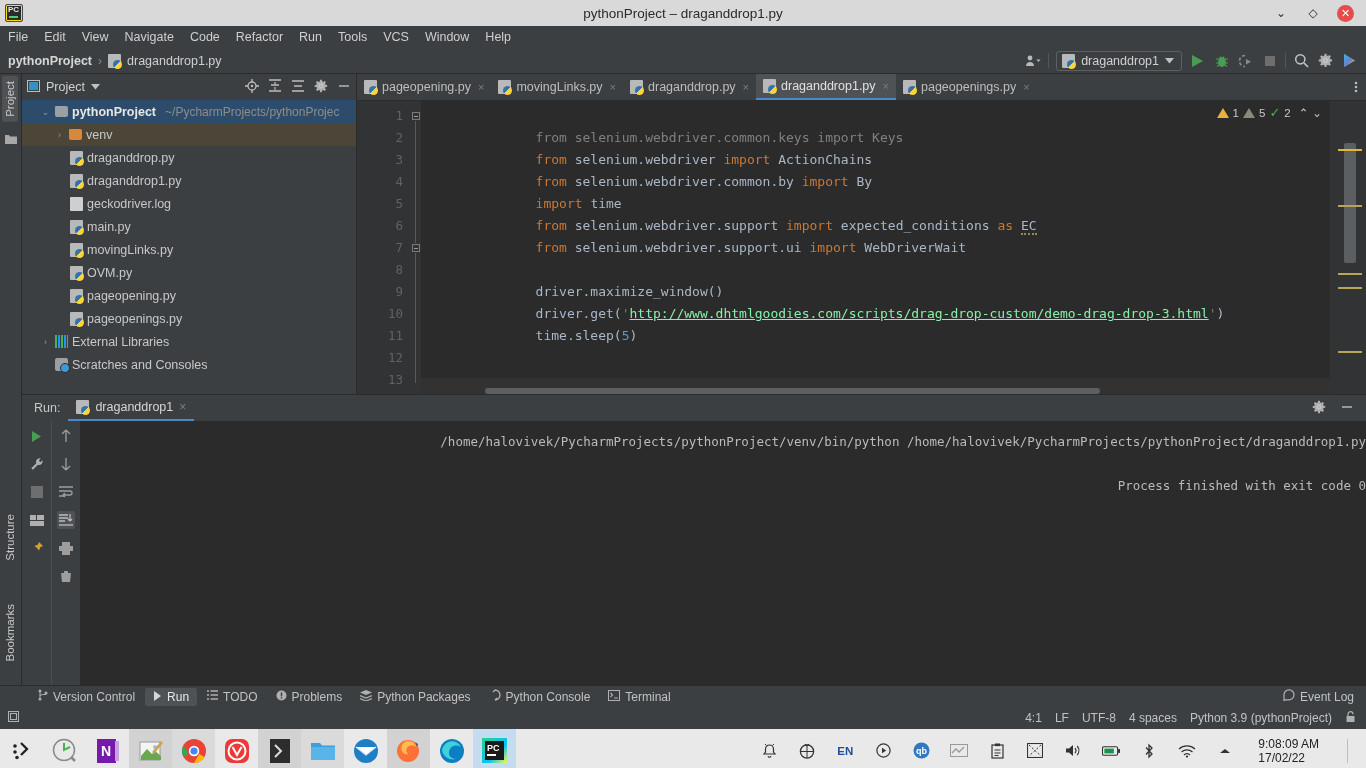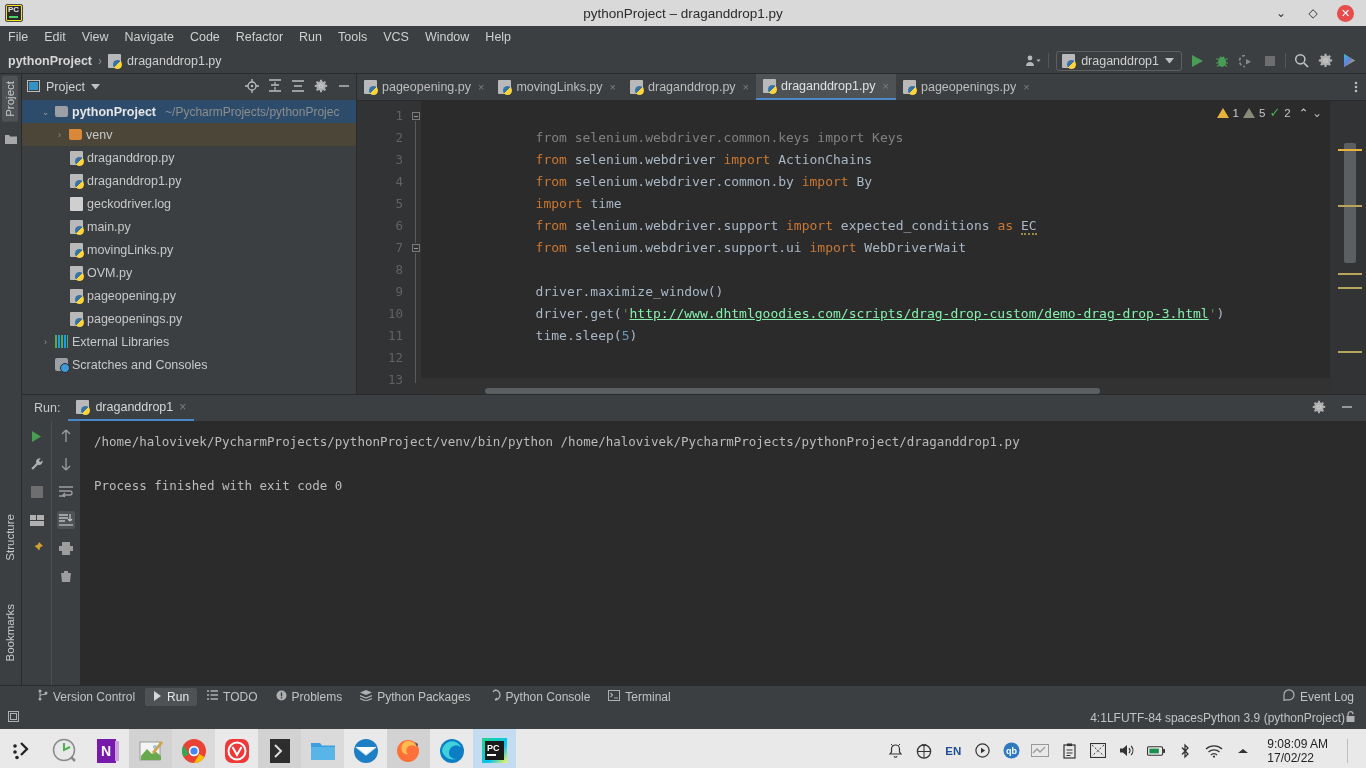--- a/index.html
+++ b/index.html
@@ -140,42 +140,42 @@
     border-bottom:2px solid #4a88c7; color:#d6d6d6;}
   .runhead-right{ margin-left:auto; display:flex; align-items:center; gap:14px; padding-right:12px;}
   .runbody{ flex:1; display:flex; min-height:0;}
   .runtools{ width:58px; flex:0 0 58px; display:flex; background:#3c3f41;}
   .rtcol{ width:29px; display:flex; flex-direction:column; align-items:center; padding-top:6px; gap:10px;}
   .rtcol.b{ border-left:1px solid #4c4f51;}
   .rti{ width:18px; height:18px; display:flex; align-items:center; justify-content:center; color:#9d9d9d;}
   .rti.sel{ background:#4e5254; border-radius:2px;}
   .console{ flex:1; background:#2b2b2b; padding:10px 0 0 14px; font-family:"DejaVu Sans Mono",monospace;
     font-size:12.5px; color:#bbbbbb; overflow:hidden;}
-  .console .row{ height:22px; line-height:22px; white-space:pre;}
+  .console .row{ height:22px; line-height:22px; white-space:pre;text-align:right;}
   .console .gap{ height:22px;}
 
   
   .toolbtnbar{ height:22px; background:#3c3f41; display:flex; align-items:center;
     padding-left:30px; gap:2px; font-size:12px; color:#c2c2c2; border-top:1px solid #2b2b2b;}
   .tbitem{ display:flex; align-items:center; gap:5px; padding:2px 8px; border-radius:2px;}
   .tbitem.active{ background:#4e5254; color:#e6e6e6;}
   .toolbtnbar .right{ margin-left:auto; display:flex; align-items:center; gap:5px; padding-right:12px;}
   .statusbar{ height:22px; background:#3c3f41; display:flex; align-items:center; padding-left:8px;
     gap:7px; font-size:12px; color:#c2c2c2; }
-  .statusbar .right{ margin-left:auto; display:flex; align-items:center; padding-right:10px;}
+  .statusbar .right{ margin-left:auto; display:flex; align-items:center; gap:13px; padding-right:10px;}
 
   
   .taskbar{ height:43px; background:#e9e9e9; display:flex; align-items:center; }
   .tb-apps{ display:flex; align-items:center; height:43px;}
   .tbapp{ width:43px; height:43px; display:flex; align-items:center; justify-content:center;
     position:relative;}
   .tbapp.shade{ background:#d2d2d2;}
   .tbapp.shade2{ background:#dadada;}
   .tbapp.activepc{ background:#c4dbf0;}
-  .tray{ margin-left:auto; display:flex; align-items:center; gap:11px; padding-right:6px;}
+  .tray{ margin-left:auto; display:flex; align-items:center; gap:20px; padding-right:6px;}
   .trayico{ width:18px; height:18px; display:flex; align-items:center; justify-content:center;
     color:#333;}
   .clock{ text-align:left; color:#222; font-size:12px; line-height:14px; padding:0 4px;}
   .showdesk{ width:13px; height:24px; border-left:1px solid #bdbdbd; margin-left:4px;}
 </style>
 </head>
 <body>
 
 <div class="titlebar">
   <div class="pc-logo"></div>

